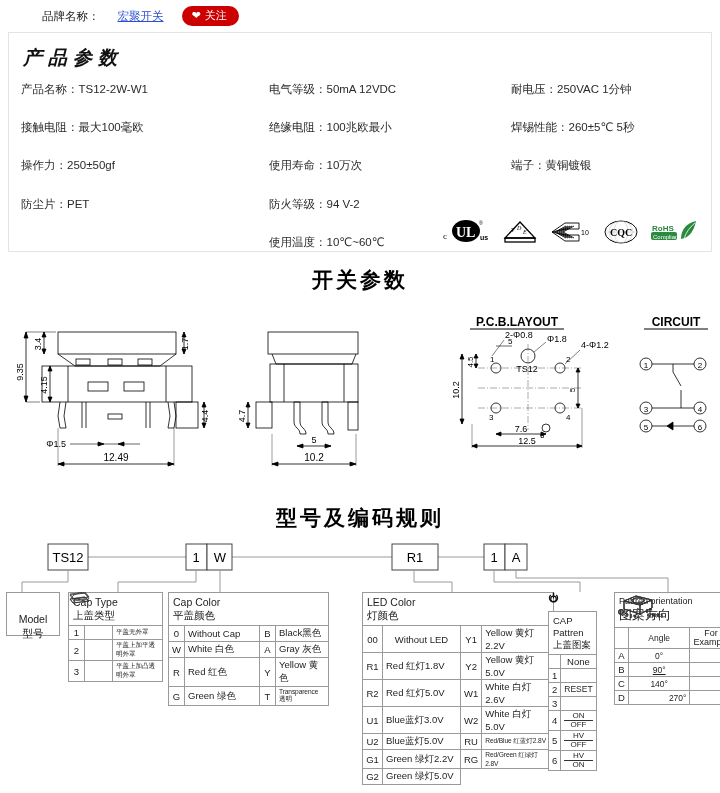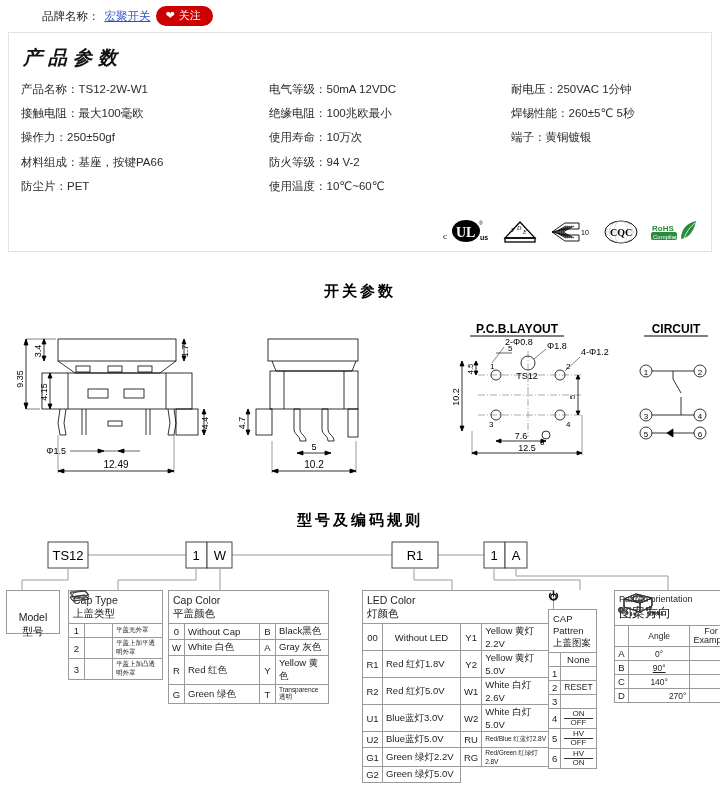--- a/index.html
+++ b/index.html
@@ -9,21 +9,21 @@
     background:#ffffff;
     font-family:"Liberation Sans","DejaVu Sans",sans-serif;
     color:#1a1a1a;
     position:relative;
     overflow:hidden;
   }
 
   
   .brand-bar{
     height:32px; display:flex; align-items:center;
-    padding-left:42px; gap:5px; font-size:11.5px;text-align:center;
+    padding-left:42px; gap:18px; font-size:11.5px;text-align:center;
   }
   .brand-name{ color:#2b4fd0; }
   .follow-btn{
     background:#cc0000; color:#fff; border-radius:11px;
     padding:2px 12px 3px 10px; font-size:11px;
     display:inline-flex; align-items:center; gap:4px;
     cursor:pointer; line-height:1.3;
   }
   .heart{ font-size:11px; line-height:1; }
 
@@ -36,34 +36,34 @@
     font-family:"Liberation Serif","DejaVu Serif",serif;
     font-style:italic; font-weight:bold;
     font-size:19px; letter-spacing:6px;
     padding-left:12px; margin:0 0 12px 2px; color:#111;
   }
   .spec-grid{
     display:grid;
     grid-template-columns:248px 242px 1fr;
     padding-left:12px; font-size:11.5px; color:#2a2a2a;
   }
-  .spec-col{ display:flex; flex-direction:column; gap:11px; }
+  .spec-col{ display:flex; flex-direction:column; gap:25px; }
   .spec-row{ line-height:1.15; white-space:nowrap; }
 
   
   .cert-row{
     position:absolute; right:14px; bottom:6px;
     display:flex; align-items:flex-end; gap:12px;
   }
   .cert{ height:26px; display:flex; align-items:center; }
 
   
   .section-heading{
-    text-align:center; font-weight:bold; font-size:15px;
-    letter-spacing:3px; margin:30px 0 10px 0; color:#000;
+    text-align:center; font-weight:bold; font-size:21px;
+    letter-spacing:3px; margin:14px 0 10px 0; color:#000;
   }
 
   
   .drawings{ position:relative; height:200px; }
   .drawings svg{ display:block; }
 
   
   .coding{ position:relative; height:225px; margin-top:2px; }
   .coding svg{ position:absolute; top:0; left:0; }
 
@@ -102,21 +102,20 @@
   </span>
 </div>
 
 <div class="spec-panel">
   <div class="spec-title">产品参数</div>
   <div class="spec-grid">
     <div class="spec-col">
       <div class="spec-row">产品名称：TS12-2W-W1</div>
       <div class="spec-row">接触电阻：最大100毫欧</div>
       <div class="spec-row">操作力：250±50gf</div>
-      <div class="spec-row">材料组成：基座，按键PA66</div>
       <div class="spec-row">防尘片：PET</div>
     </div>
     <div class="spec-col">
       <div class="spec-row">电气等级：50mA  12VDC</div>
       <div class="spec-row">绝缘电阻：100兆欧最小</div>
       <div class="spec-row">使用寿命：10万次</div>
       <div class="spec-row">防火等级：94 V-2</div>
       <div class="spec-row">使用温度：10℃~60℃</div>
     </div>
     <div class="spec-col">

